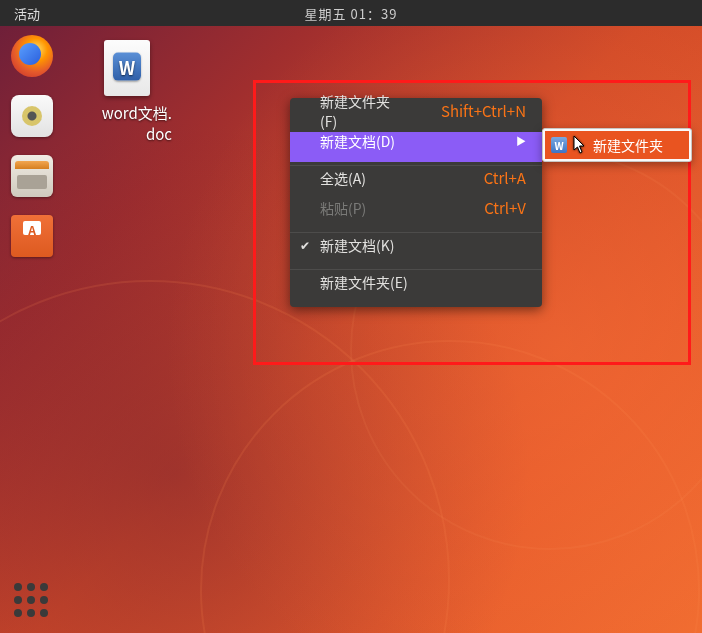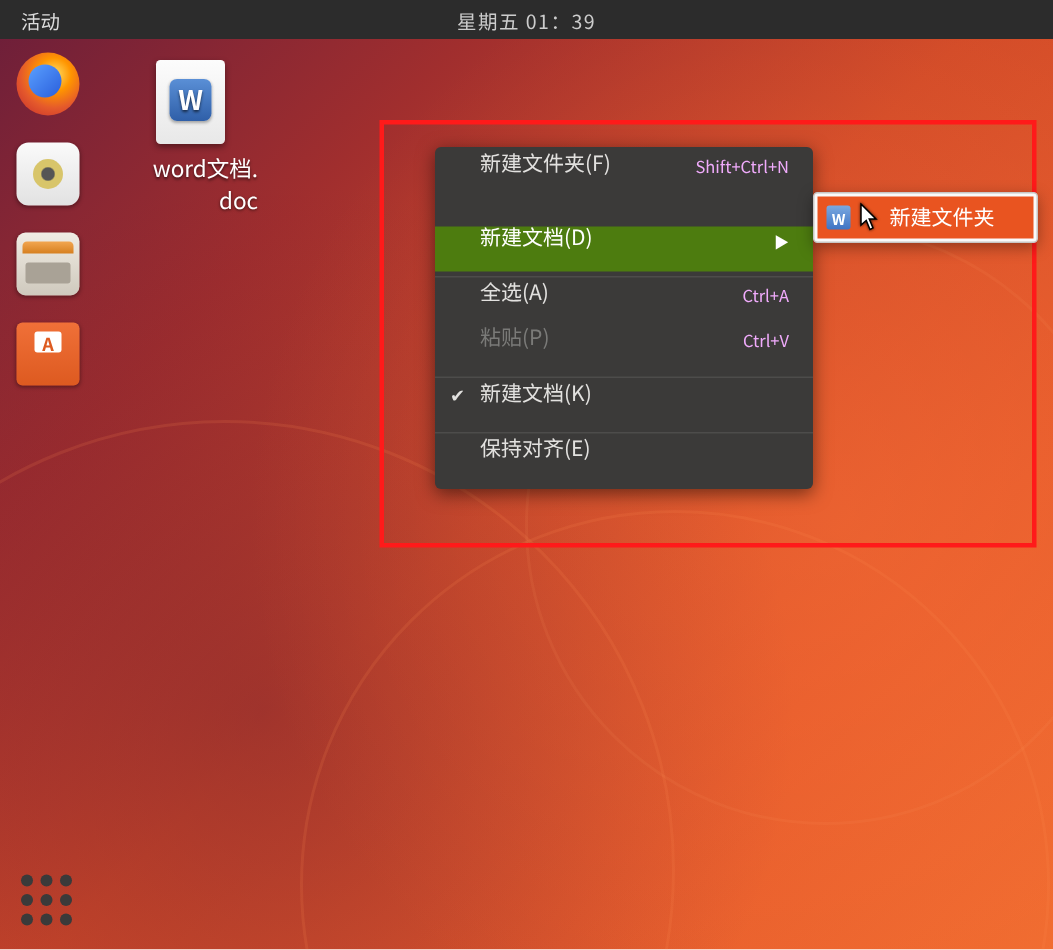--- a/index.html
+++ b/index.html
@@ -88,26 +88,26 @@
     position:absolute; left:253px; top:80px; width:438px; height:285px;
     border:3px solid #ff1a1a; z-index:40;
   }
   
   .context-menu {
     position:absolute; left:290px; top:98px; width:252px;
     background:#3b3a39; border-radius:4px; box-shadow:0 3px 12px rgba(0,0,0,0.5);
     padding:4px 0; font-size:14px; z-index:60;
   }
   .menu-item {
-    height:30px; display:flex; align-items:flex-end; padding:0 16px 13px 30px;
+    height:30px; display:flex; align-items:center; padding:0 16px 13px 30px;
     color:#e2e1df; position:relative;gap:48px;
   }
   .menu-item.disabled { color:#7a7a78; }
-  .menu-item.hover { background:#4d7c0f; color:#fff;margin-top:19px; }
-  .menu-item .shortcut { margin-left:auto; color:#f0abfc; font-size:11px; }
+  .menu-item.hover { background:#8b5cf6; color:#fff; }
+  .menu-item .shortcut { margin-left:auto; color:#f97316; font-size:15px; }
   .menu-item .arrow { margin-left:auto; font-size:10px; color:#fff; }
   .menu-item .check { position:absolute; left:10px; font-size:12px; }
   .menu-sep { height:1px; background:#4d4c4b; margin:3px 0; }
   
   .submenu {
     position:absolute; left:542px; top:128px; width:150px;
     background:#fafafa; border:1px solid #c8c6c4; border-radius:3px;
     box-shadow:0 3px 10px rgba(0,0,0,0.35); padding:2px; z-index:70;
   }
   .sub-item {
@@ -191,21 +191,21 @@
       <span>粘贴(P)</span>
       <span class="shortcut">Ctrl+V</span>
     </div>
     <div class="menu-sep"></div>
     <div class="menu-item">
       <span class="check">✔</span>
       <span>新建文档(K)</span>
     </div>
     <div class="menu-sep"></div>
     <div class="menu-item">
-      <span>保持对齐(E)</span>
+      <span>新建文件夹(E)</span>
     </div>
   </div>
 
   <div class="submenu">
     <div class="sub-item">
       <span class="mini-doc">W</span>
       <span class="cursor" style="position:relative;left:0;top:0;">
         <svg width="14" height="20" viewBox="0 0 14 20">
           <path d="M1 1 L1 15 L4.5 12 L7 18 L9 17 L6.5 11 L11 11 Z" fill="#fff" stroke="#000" stroke-width="1"></path>
         </svg>

